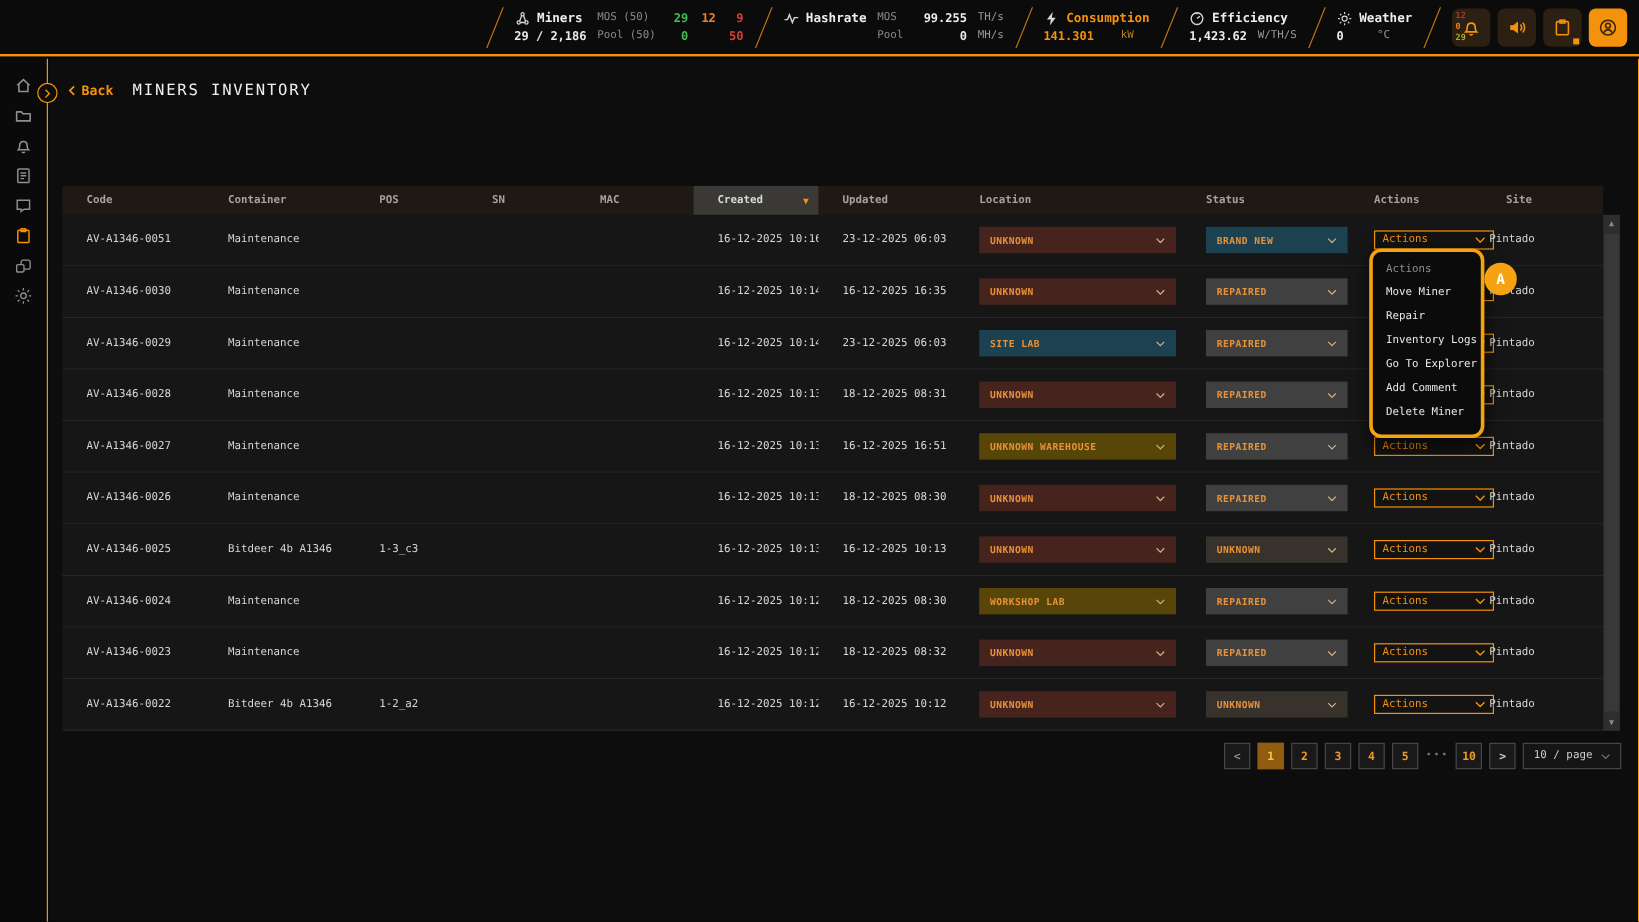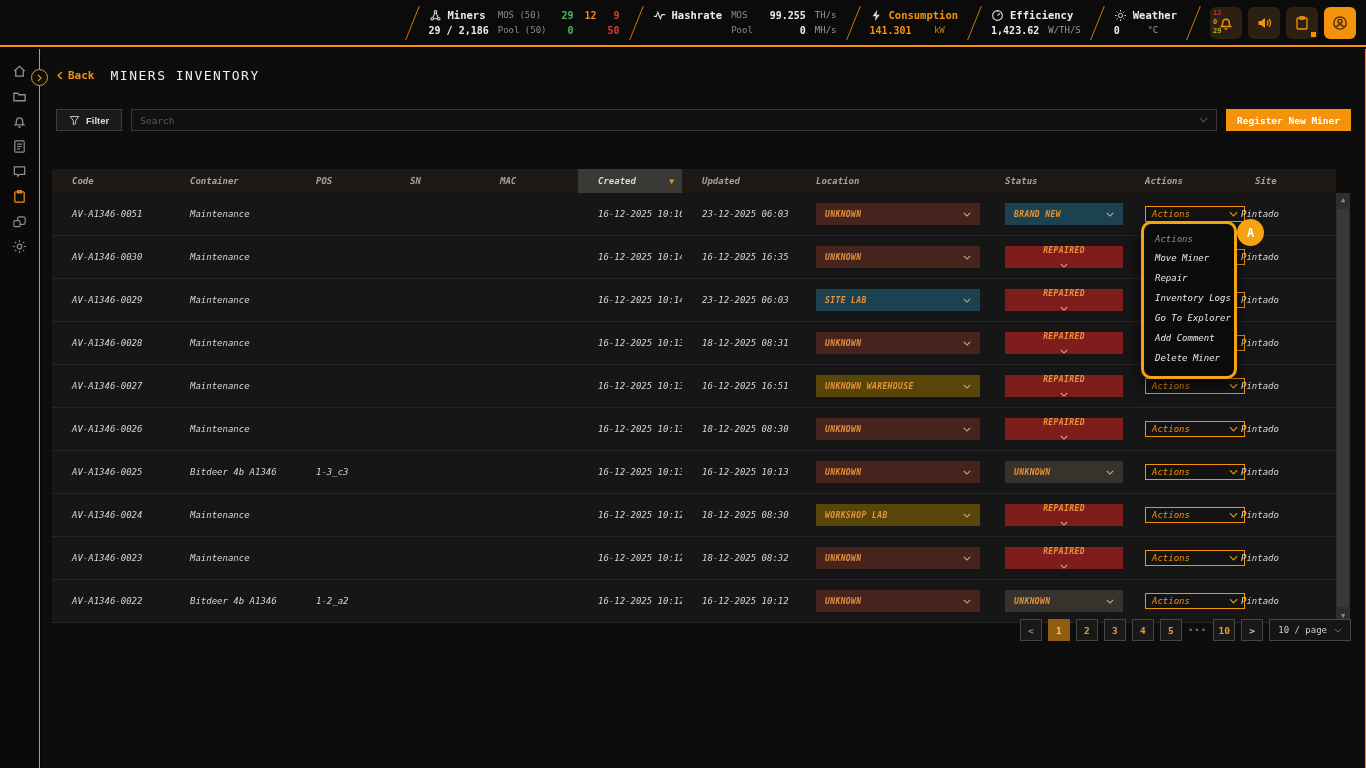--- a/index.html
+++ b/index.html
@@ -72,41 +72,41 @@
   .search-box { flex:1; height:22px; margin:0 9px; background:#111; border:1px solid #373737;
     display:flex; align-items:center; padding:0 8px; }
   .search-box input { flex:1; background:transparent; border:none; outline:none; color:#cfcfcf;
     font-family:inherit; font-size:9.5px; }
   .search-box input::placeholder { color:#585858; }
   .search-box svg { width:9px; height:6px; color:#585858; }
   .register-btn { height:22px; margin-left:0; padding:0 11px; background:#f5920b; border:none;
     color:#fff; font-family:inherit; font-weight:bold; font-size:9.5px; cursor:pointer; }
 
   
-  .table-wrap { position:absolute; top:120px; left:11px; width:1298px;font-style:italic; }
+  .table-wrap { position:absolute; top:106px; left:11px; width:1298px; }
   .t-grid { display:grid; grid-template-columns:118px 126px 94px 90px 98px 104px 114px 189px 140px 110px 1fr; }
   .thead { width:1284px; height:24px; background:#1e1914; }
   .th { display:flex; align-items:center; padding-left:20px; color:#a8a29a; font-weight:bold;
     font-size:9px; cursor:pointer; }
   .th.sorted { background:#3b3935; color:#d8d8d8; justify-content:space-between; padding-right:8px; }
   .sort-tri { color:#f5920b; font-size:8px; }
   .tbody { width:1284px; }
   .tr { height:43px; background:#161616; border-bottom:1px solid #262626; align-items:center; }
   .td { padding-left:20px; color:#d6d6d6; font-size:9px; overflow:hidden; white-space:nowrap; }
   
   .badge { height:22px; margin-left:20px; display:flex; align-items:center; justify-content:space-between;
     padding:0 9px; cursor:pointer; }
   .badge .b-label { font-weight:bold; font-size:8px; letter-spacing:.4px; color:#e8923a; }
   .badge svg { width:8px; height:5px; color:#cfb089; }
   .badge.loc { width:164px; }
   .badge.st  { width:118px; }
   .v-red   { background:#47231d; }
   .v-blue  { background:#1c4150; }
   .v-olive { background:#584608; }
-  .v-green { background:#7f1d1d;flex-direction:column; }
+  .v-green { background:#404040; }
   .v-gray  { background:#37332c; }
   .act-sel { width:100px; height:16px; margin-left:20px; border:1px solid #f5920b; color:#f5920b;
     display:flex; align-items:center; justify-content:space-between; padding:0 6px; font-size:9px;
     cursor:pointer; background:#131313; }
   .act-sel svg { width:9px; height:6px; color:#f5920b; }
 
   
   .scrollbar { position:absolute; top:24px; right:0; width:14px; height:430px; background:#2e2e2e; }
   .scroll-arrow { position:absolute; left:0; width:14px; height:14px; display:flex; align-items:center;
     justify-content:center; color:#8a8a8a; font-size:7px; cursor:pointer; }
@@ -358,35 +358,20 @@
     <div class="page-head">
       <span class="back-link">
         <svg viewBox="0 0 6 10" fill="none" stroke="currentColor" stroke-width="1.6">
             <path d="M5 1 1 5l4 4"></path>
           </svg>
         <span>Back</span>
       </span>
       <span class="page-title">MINERS INVENTORY</span>
     </div>
 
-    <div class="toolbar">
-      <button class="filter-btn">
-        <svg viewBox="0 0 14 14" fill="none" stroke="currentColor" stroke-width="1.2">
-            <path d="M1.5 2h11L8.5 7v4l-3 1.5V7z"></path>
-          </svg>
-        <span>Filter</span>
-      </button>
-      <div class="search-box">
-        <input type="text" placeholder="Search" style="">
-        <svg viewBox="0 0 10 6" fill="none" stroke="currentColor" stroke-width="1.2">
-            <path d="M1 1l4 4 4-4"></path>
-          </svg>
-      </div>
-      <button class="register-btn">Register New Miner</button>
-    </div>
 
     <div class="table-wrap">
       <div class="thead t-grid">
           <div class="th">Code</div>
           <div class="th">Container</div>
           <div class="th">POS</div>
           <div class="th">SN</div>
           <div class="th">MAC</div>
           <div class="th sorted">
             <span>Created</span>

